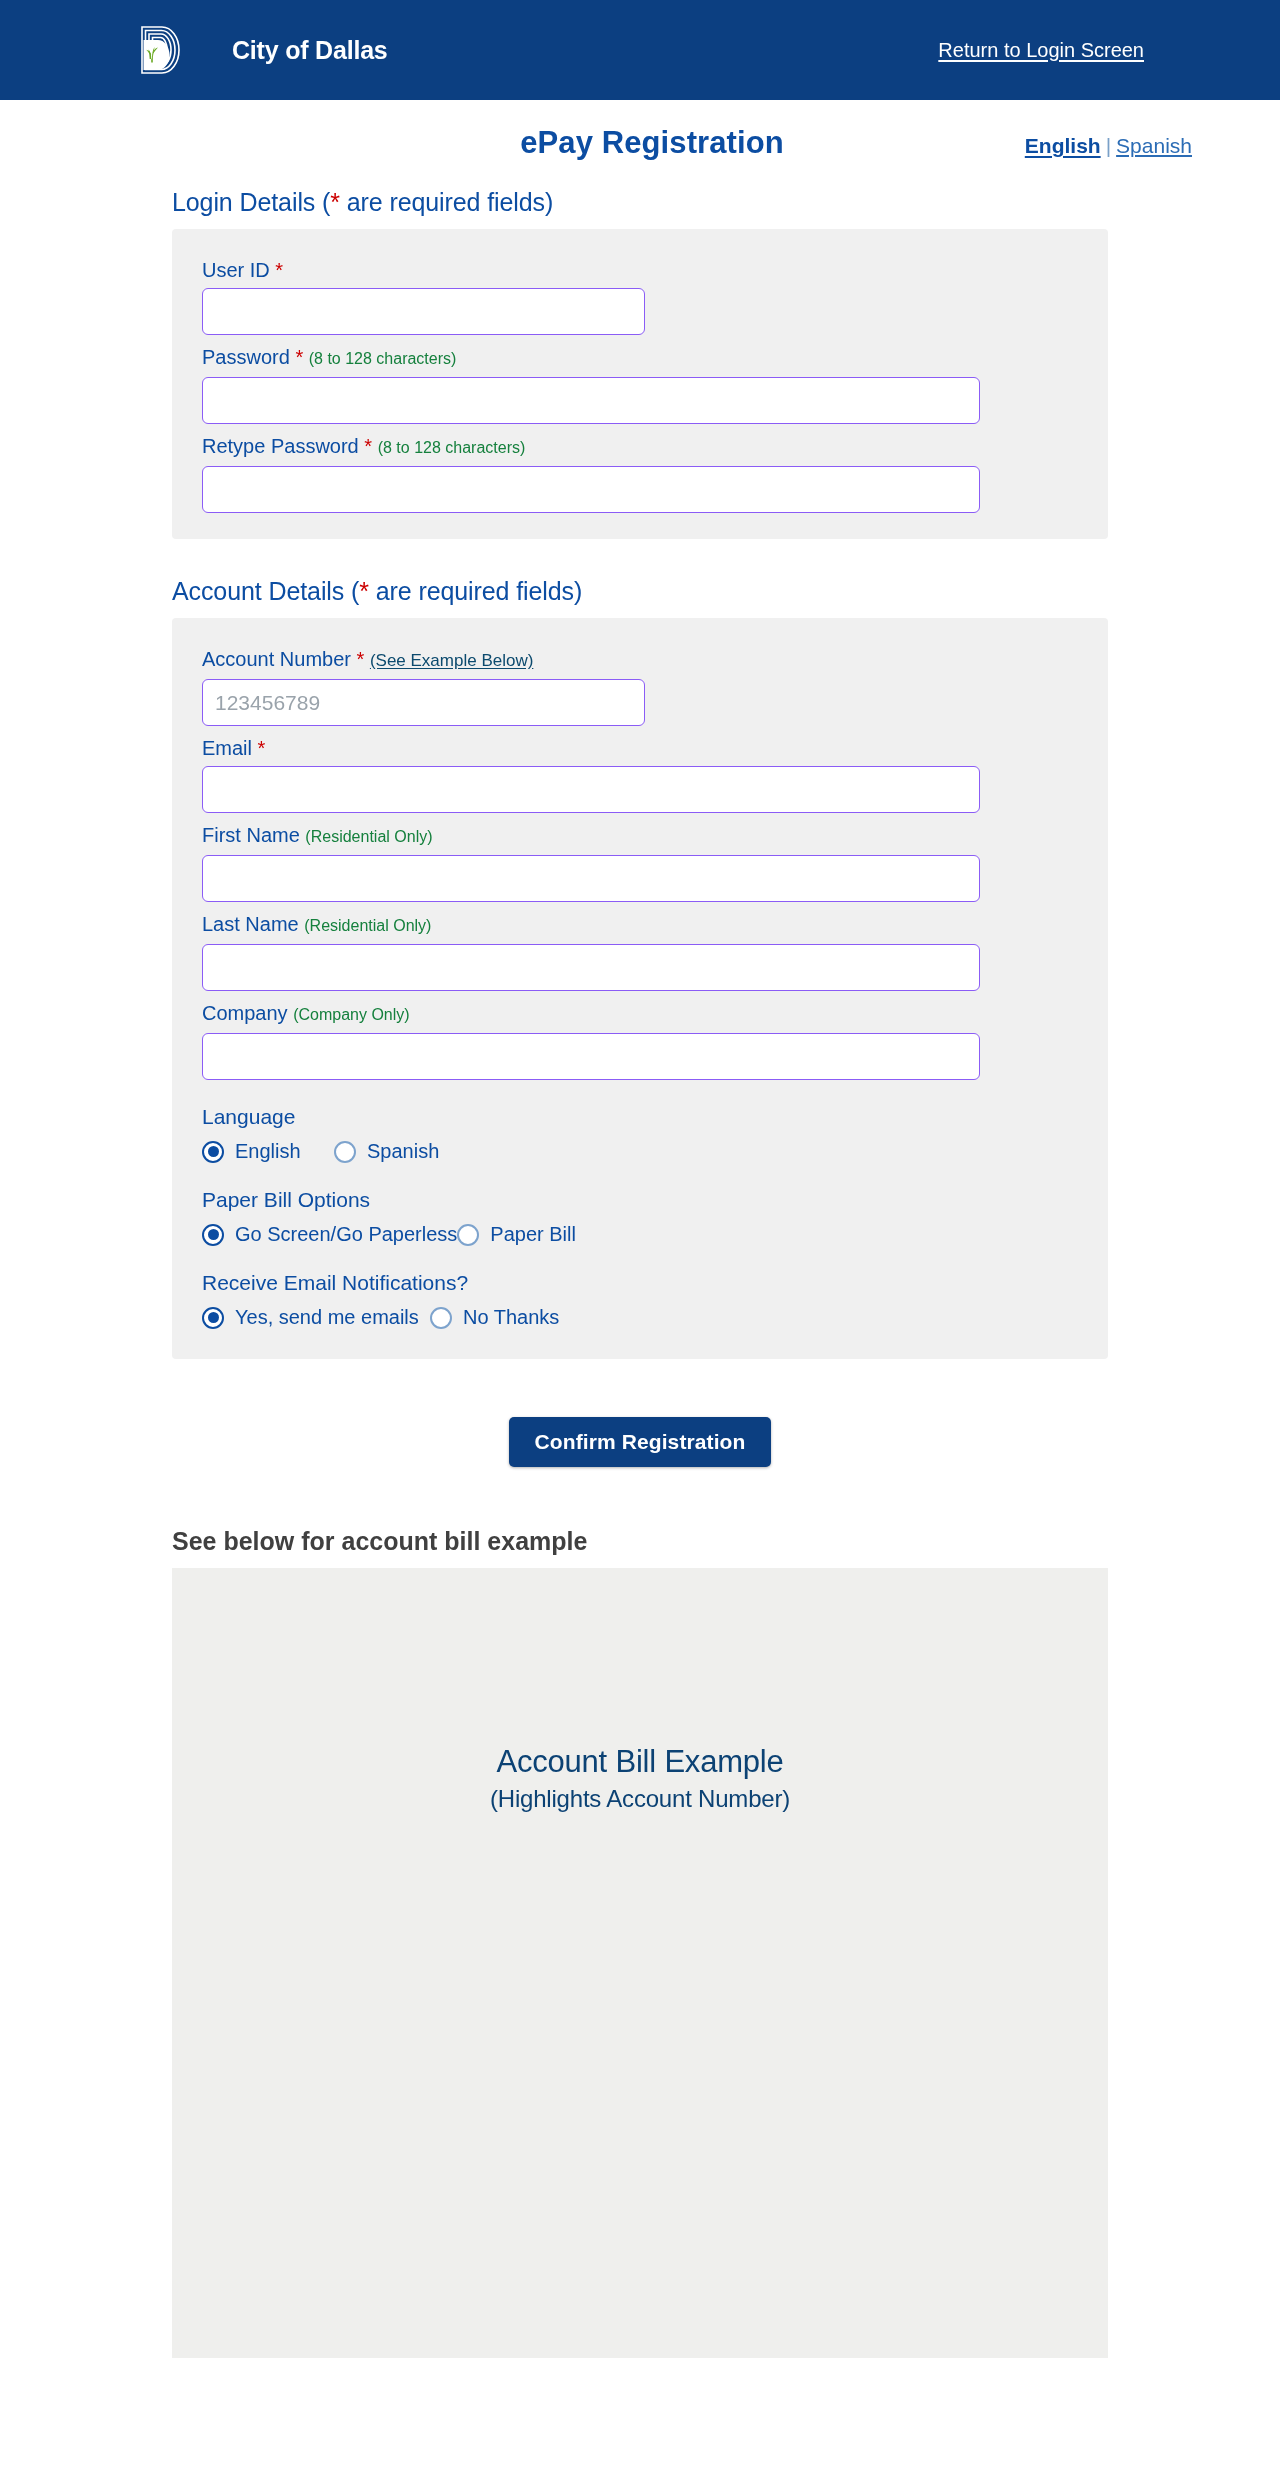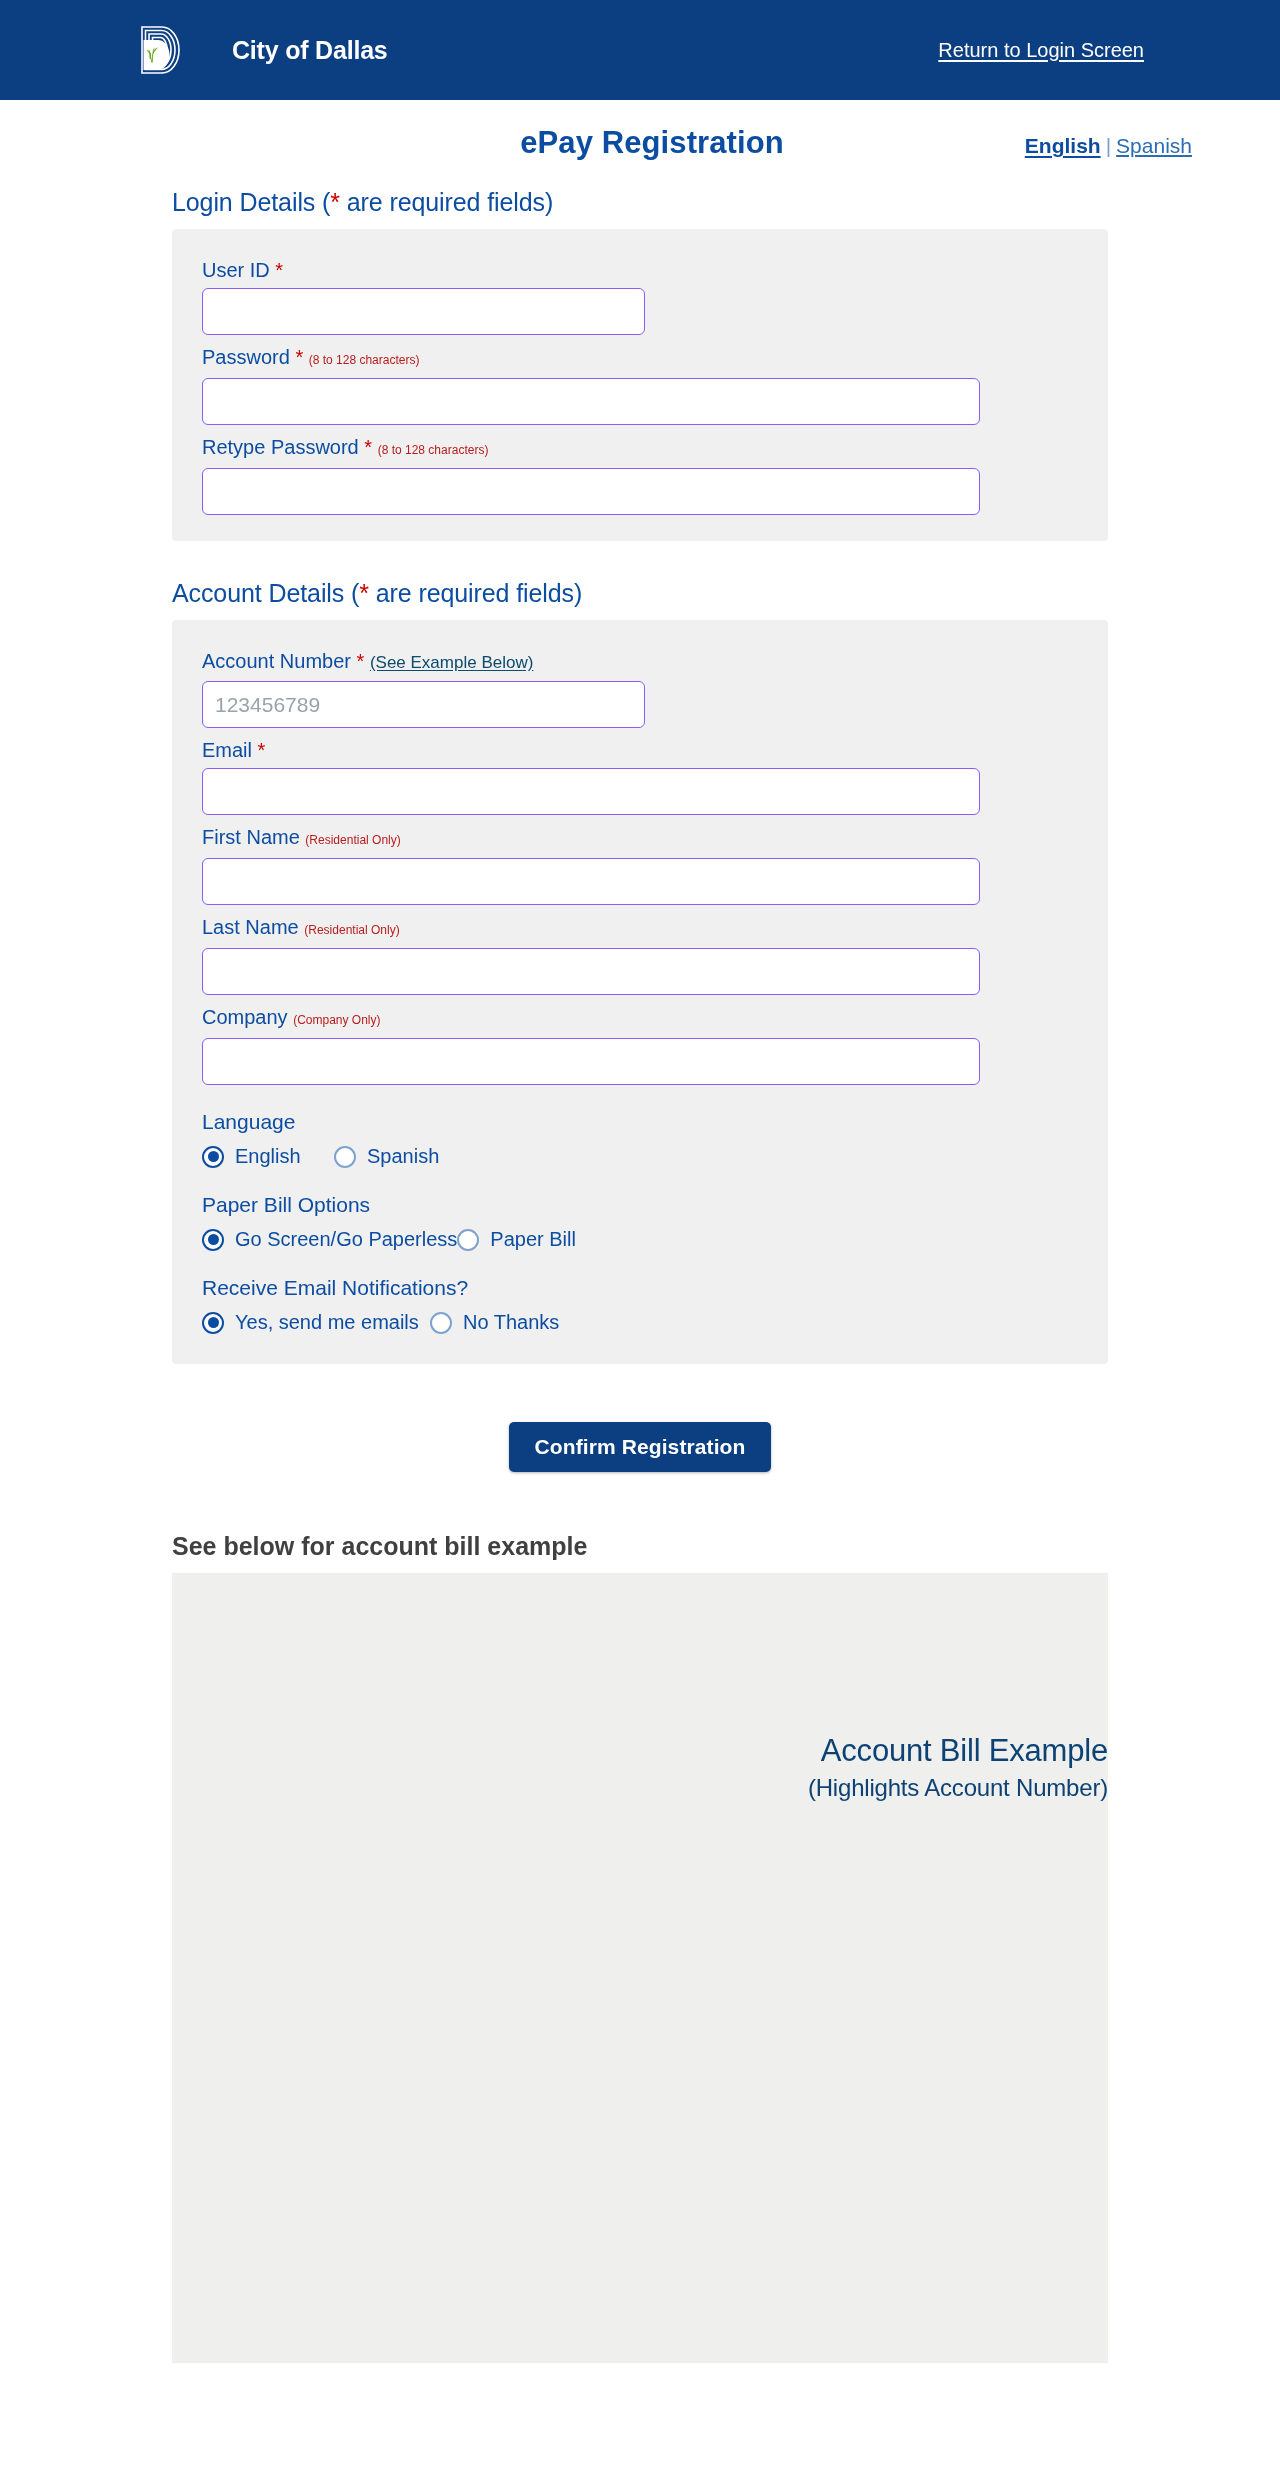--- a/index.html
+++ b/index.html
@@ -132,22 +132,22 @@
     color: #0c4da2;
     font-size: 20px;
     line-height: 30px;
     white-space: nowrap;
   }
   .field-label .req-star {
     color: #cc0000;
     font-weight: normal;
   }
   .field-label .hint {
-    font-size: 12px;
-    color: #b91c1c;
+    font-size: 16px;
+    color: #15803d;
   }
   .field-label .inline-link {
     font-size: 17px;
     color: #0c4a6e;
     text-decoration: underline;
     text-underline-offset: 2px;
   }
 
   input.text-input {
     display: block;
@@ -249,22 +249,22 @@
     background: #efefed;
     margin-left: 172px;
     width: 936px;
     height: 790px;
     position: relative;
   }
   .bill-caption {
     position: absolute;
     left: 0;
     right: 0;
-    top: 160px;
-    text-align: right;
+    top: 176px;
+    text-align: center;
   }
   .bill-caption .line1 {
     color: #0c4274;
     font-size: 31px;
     font-weight: normal;
     letter-spacing: -0.2px;
   }
   .bill-caption .line2 {
     color: #0c4274;
     font-size: 24px;

